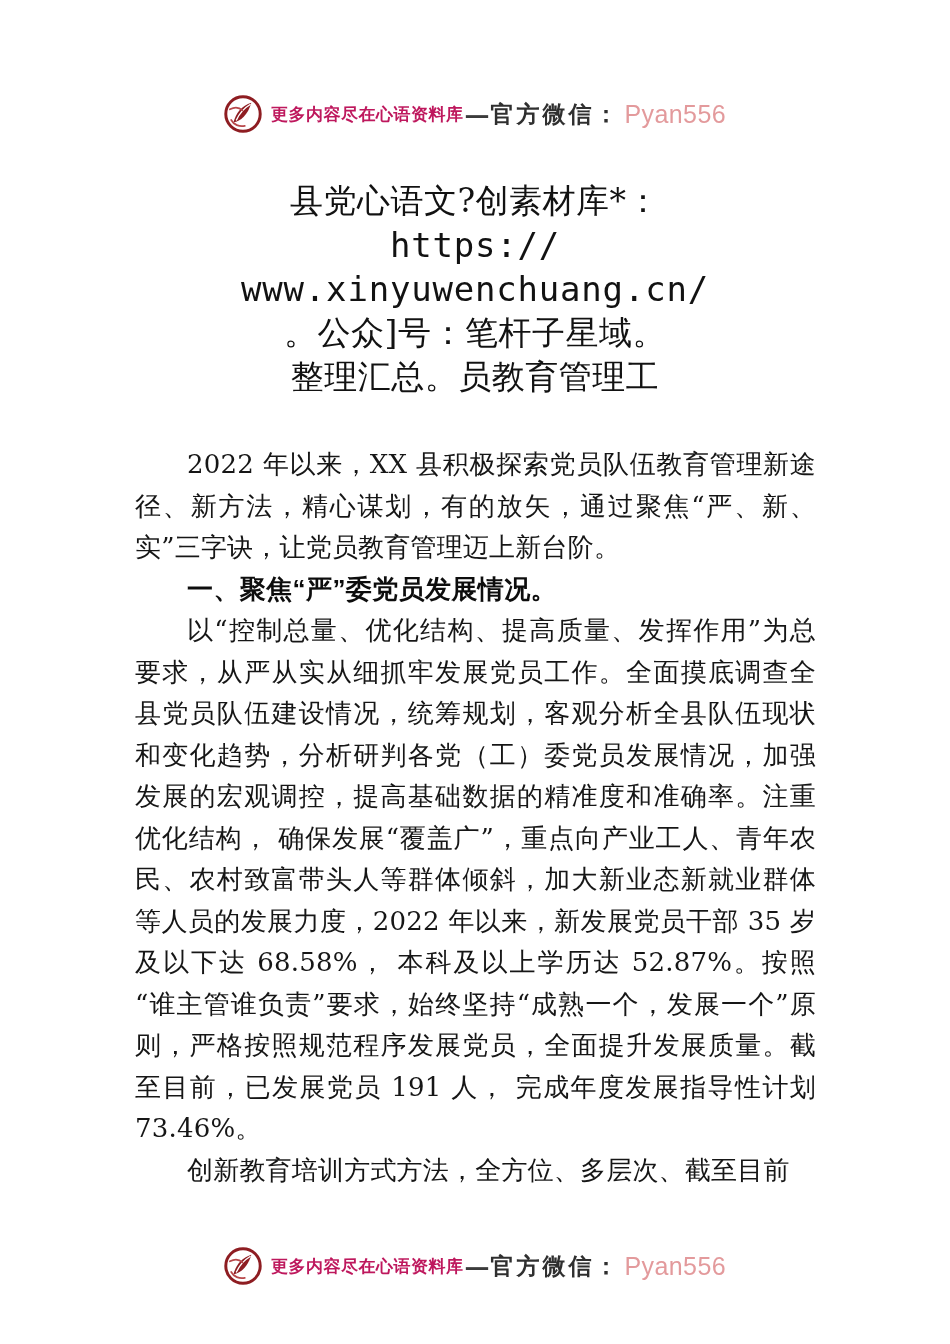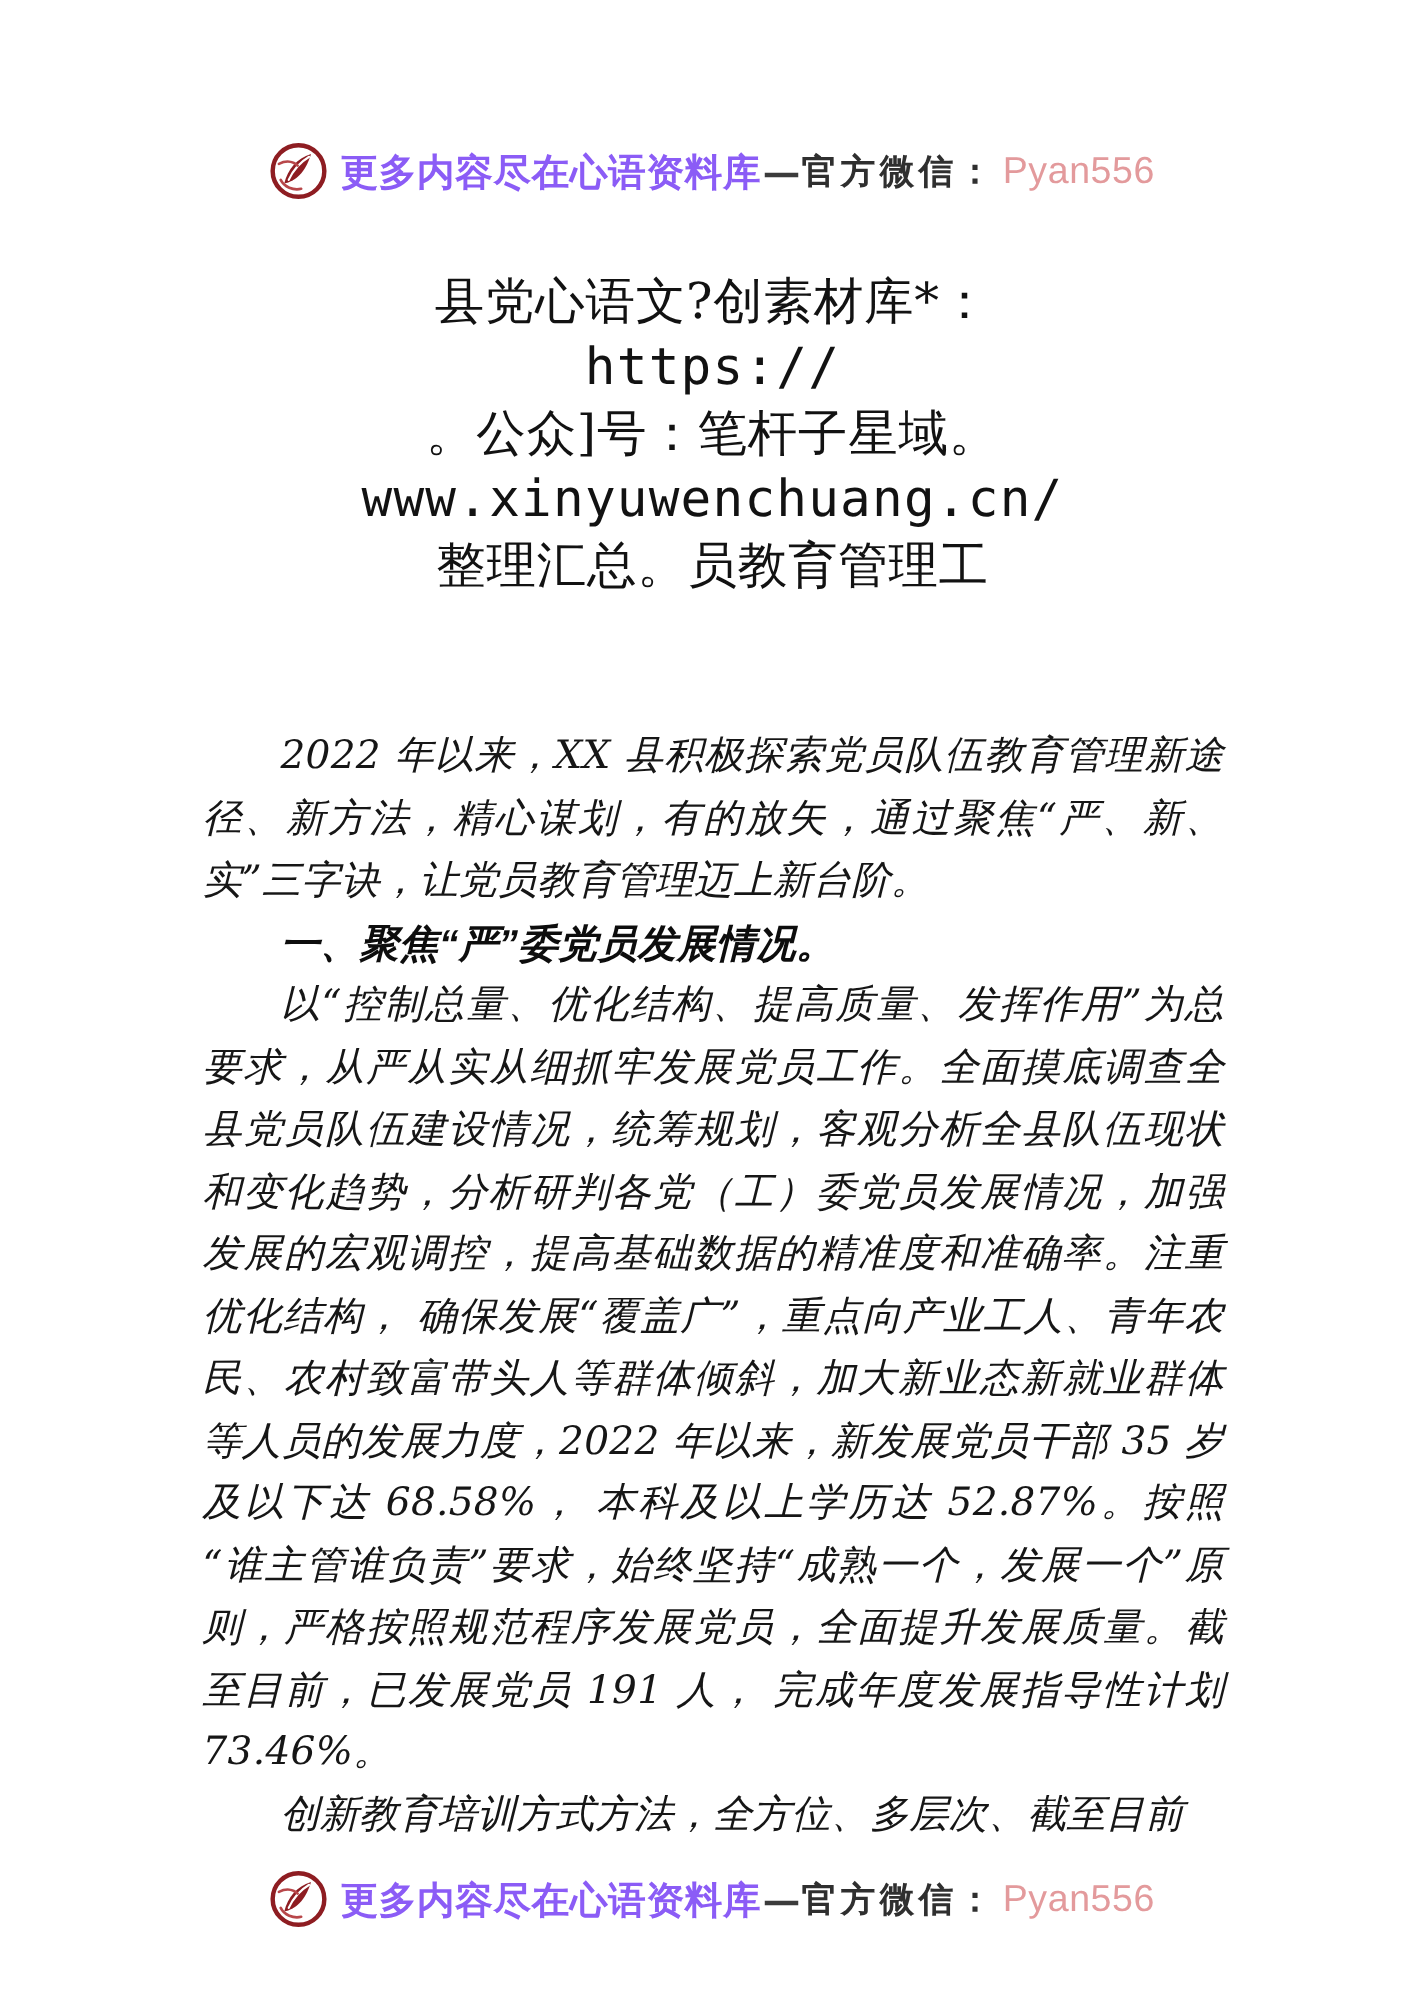--- a/index.html
+++ b/index.html
@@ -45,23 +45,23 @@
   .wm-logo {
     width: 38px;
     height: 38px;
     margin-right: 9px;
     flex: none;
     display: block;
   }
   .wm-brand {
     font-family: Liberation Mono, monospace;
     font-weight: 700;
-    font-size: 25px;
+    font-size: 17px;
     letter-spacing: 0.5px;
-    color: #8b5cf6;
+    color: #be185d;
   }
   .wm-dash {
     font-family: "DejaVu Serif", "Liberation Serif", serif;
     font-weight: 700;
     font-size: 25px;
     color: #3b3b3b;
     margin: 0 1px;
   }
   .wm-wechat {
     font-family: "DejaVu Serif", "Liberation Serif", serif;
@@ -97,23 +97,22 @@
   .doc-title .t-url {
     font-family: "DejaVu Sans Mono", "Liberation Mono", monospace;
     font-size: 34px;
     letter-spacing: 0.8px;
   }
 
   
   .body-block {
     position: absolute;
     left: 135px;
-    top: 484px;
+    top: 444px;
     width: 681px;
-    font-style: italic;
   }
   p.para {
     margin: 0;
     font-family: "DejaVu Serif", "Liberation Serif", serif;
     font-size: 26px;
     line-height: 41.5px;
     color: #161616;
     text-align: justify;
     text-justify: inter-ideograph;
     text-indent: 2em;
@@ -145,22 +144,22 @@
     </svg>
     <span class="wm-brand">更多内容尽在心语资料库</span>
     <span class="wm-dash">—</span>
     <span class="wm-wechat">官方微信：</span>
     <span class="wm-handle">Pyan556</span>
   </div>
 
   <div class="doc-title">
     <span class="t-line">县党心语文?创素材库*：</span>
     <span class="t-line t-url">https://</span>
+    <span class="t-line t-url">www.xinyuwenchuang.cn/</span>
     <span class="t-line">。公众]号：笔杆子星域。</span>
-    <span class="t-line t-url">www.xinyuwenchuang.cn/</span>
     <span class="t-line">整理汇总。员教育管理工</span>
   </div>
 
   <div class="body-block">
     <p class="para">2022 年以来，XX 县积极探索党员队伍教育管理新途径、新方法，精心谋划，有的放矢，通过聚焦“严、新、实”三字诀，让党员教育管理迈上新台阶。</p>
     <h2 class="heading">一、聚焦“严”委党员发展情况。</h2>
     <p class="para">以“控制总量、优化结构、提高质量、发挥作用”为总要求，从严从实从细抓牢发展党员工作。全面摸底调查全县党员队伍建设情况，统筹规划，客观分析全县队伍现状和变化趋势，分析研判各党（工）委党员发展情况，加强发展的宏观调控，提高基础数据的精准度和准确率。注重优化结构， 确保发展“覆盖广”，重点向产业工人、青年农民、农村致富带头人等群体倾斜，加大新业态新就业群体等人员的发展力度，2022 年以来，新发展党员干部 35 岁及以下达 68.58%， 本科及以上学历达 52.87%。按照“谁主管谁负责”要求，始终坚持“成熟一个，发展一个”原则，严格按照规范程序发展党员，全面提升发展质量。截至目前，已发展党员 191 人， 完成年度发展指导性计划 73.46%。</p>
     <p class="para">创新教育培训方式方法，全方位、多层次、截至目前</p>
   </div>
 

